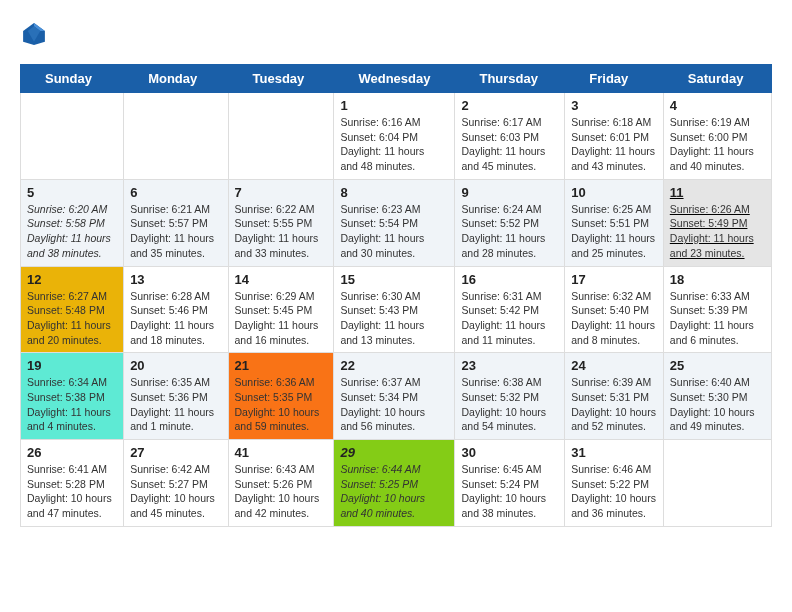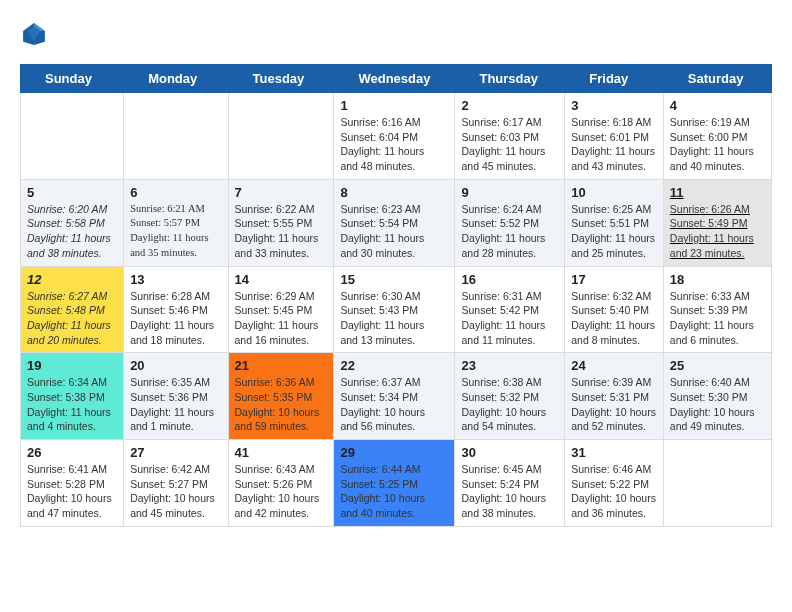--- a/index.html
+++ b/index.html
@@ -165,21 +165,21 @@
       <tr>
         <td style="background: rgb(240, 244, 248);">
           <div class="day-num">5</div>
           <div class="day-info" style="white-space: pre-line; font-style: italic;">Sunrise: 6:20 AM
 Sunset: 5:58 PM
 Daylight: 11 hours
 and 38 minutes.</div>
         </td>
         <td style="background: rgb(240, 244, 248);">
           <div class="day-num">6</div>
-          <div class="day-info" style="white-space: pre-line; font-family: Liberation Serif, serif;">Sunrise: 6:21 AM
+          <div class="day-info" style="white-space: pre-line;">Sunrise: 6:21 AM
 Sunset: 5:57 PM
 Daylight: 11 hours
 and 35 minutes.</div>
         </td>
         <td style="background: rgb(240, 244, 248);">
           <div class="day-num">7</div>
           <div class="day-info" style="white-space: pre-line;">Sunrise: 6:22 AM
 Sunset: 5:55 PM
 Daylight: 11 hours
 and 33 minutes.</div>
@@ -207,21 +207,21 @@
         </td>
         <td style="background: #e5e5e5; text-decoration: underline;">
           <div class="day-num">11</div>
           <div class="day-info" style="white-space: pre-line;">Sunrise: 6:26 AM
 Sunset: 5:49 PM
 Daylight: 11 hours
 and 23 minutes.</div>
         </td>
       </tr>
       <tr>
-        <td style="background: #fde047; font-style: italic;">
+        <td style="background: #eab308;">
           <div class="day-num">12</div>
           <div class="day-info" style="white-space: pre-line;">Sunrise: 6:27 AM
 Sunset: 5:48 PM
 Daylight: 11 hours
 and 20 minutes.</div>
         </td>
         <td style="background: rgb(255, 255, 255);">
           <div class="day-num">13</div>
           <div class="day-info" style="white-space: pre-line;">Sunrise: 6:28 AM
 Sunset: 5:46 PM
@@ -330,21 +330,21 @@
 Daylight: 10 hours
 and 45 minutes.</div>
         </td>
         <td style="background: rgb(255, 255, 255);">
           <div class="day-num">41</div>
           <div class="day-info" style="white-space: pre-line;">Sunrise: 6:43 AM
 Sunset: 5:26 PM
 Daylight: 10 hours
 and 42 minutes.</div>
         </td>
-        <td style="background: #3b82f6;">
+        <td style="background: #84cc16; font-style: italic;">
           <div class="day-num">29</div>
           <div class="day-info" style="white-space: pre-line;">Sunrise: 6:44 AM
 Sunset: 5:25 PM
 Daylight: 10 hours
 and 40 minutes.</div>
         </td>
         <td style="background: rgb(255, 255, 255);">
           <div class="day-num">30</div>
           <div class="day-info" style="white-space: pre-line;">Sunrise: 6:45 AM
 Sunset: 5:24 PM

